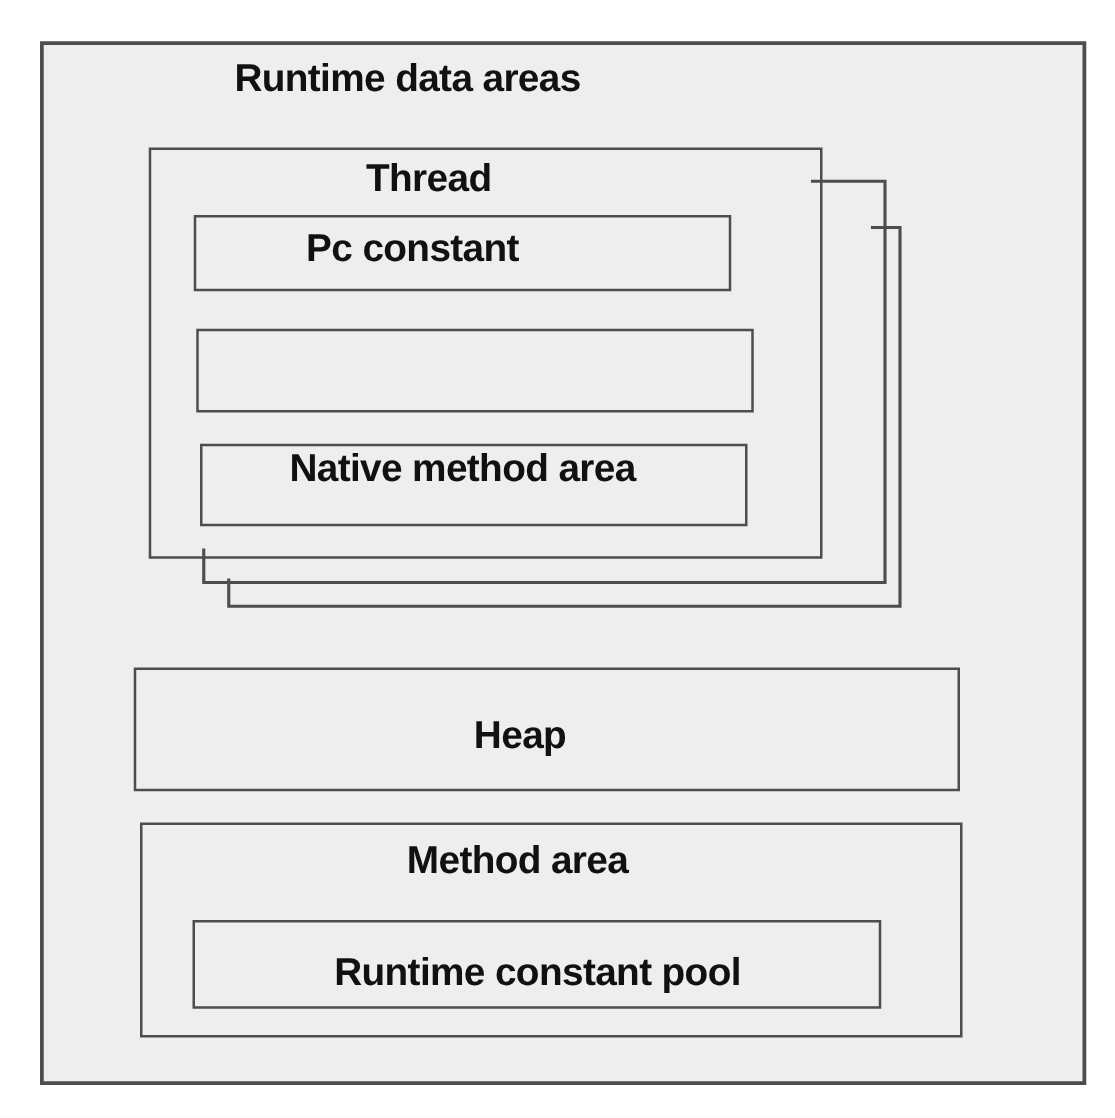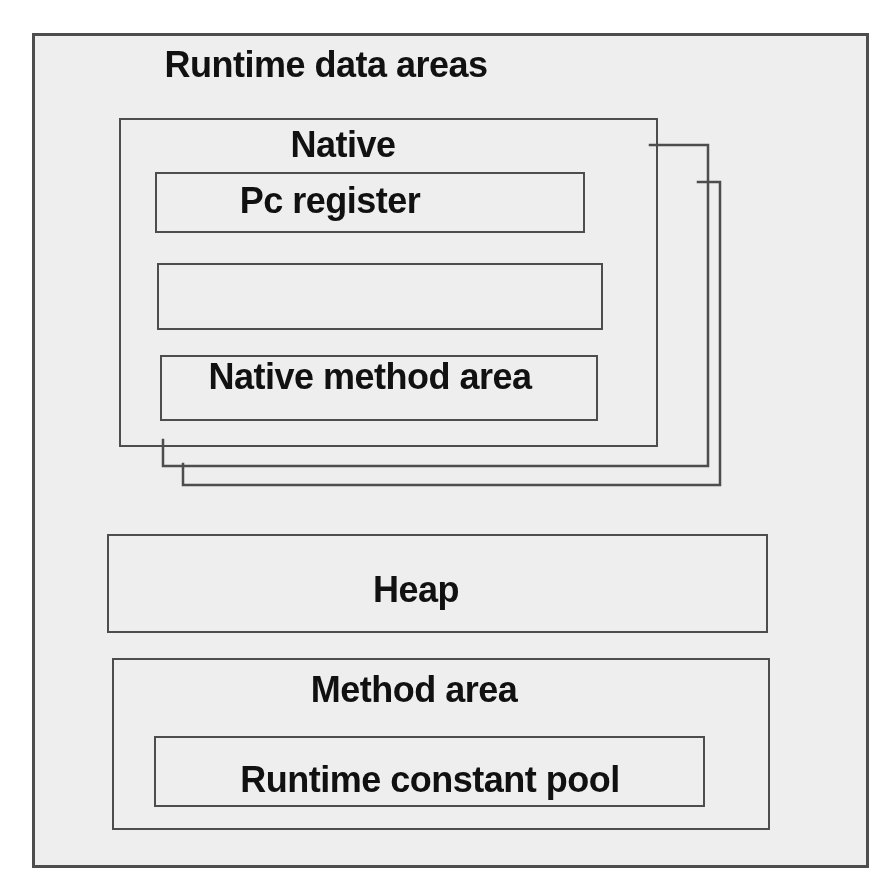--- a/index.html
+++ b/index.html
@@ -29,21 +29,21 @@
   .heap-box    { left: 107px; top: 534px; width: 661px; height: 99px; }
   .method-box  { left: 112px; top: 658px; width: 658px; height: 172px; }
   .pool-box    { left: 154px; top: 736px; width: 551px; height: 71px; }
 
   .lbl {
     position: absolute;
     transform: translateX(-50%);
     white-space: nowrap;
     color: #111111;
     font-weight: bold;
-    font-size: 36px;
+    font-size: 31px;
     letter-spacing: -0.5px;
     line-height: 1;
     z-index: 30;
   }
   .lbl-title   { left: 326px; top: 47px; }
   .lbl-thread  { left: 343px; top: 127px; }
   .lbl-pc      { left: 330px; top: 183px; }
   .lbl-jvm     { left: 331px; top: 279px; }
   .lbl-native  { left: 370px; top: 359px; }
   .lbl-heap    { left: 416px; top: 572px; }
@@ -80,20 +80,20 @@
   <div class="box heap-box"></div>
   <div class="box method-box"></div>
   <div class="box pool-box"></div>
 
   <svg class="sheets-svg" viewBox="0 0 892 894">
     <polyline points="698,182 720,182 720,485 183,485 183,464"></polyline>
     <polyline points="650,145 708,145 708,466 163,466 163,440"></polyline>
   </svg>
 
   <div class="lbl lbl-title">Runtime data areas</div>
-  <div class="lbl lbl-thread">Native</div>
-  <div class="lbl lbl-pc">Pc register</div>
+  <div class="lbl lbl-thread">Thread</div>
+  <div class="lbl lbl-pc">Pc constant</div>
   <div class="lbl lbl-native">Native method area</div>
   <div class="lbl lbl-heap">Heap</div>
   <div class="lbl lbl-pool">Runtime constant pool</div>
   <div class="lbl lbl-method">Method area</div>
 
 </div>
 
 </body></html>

